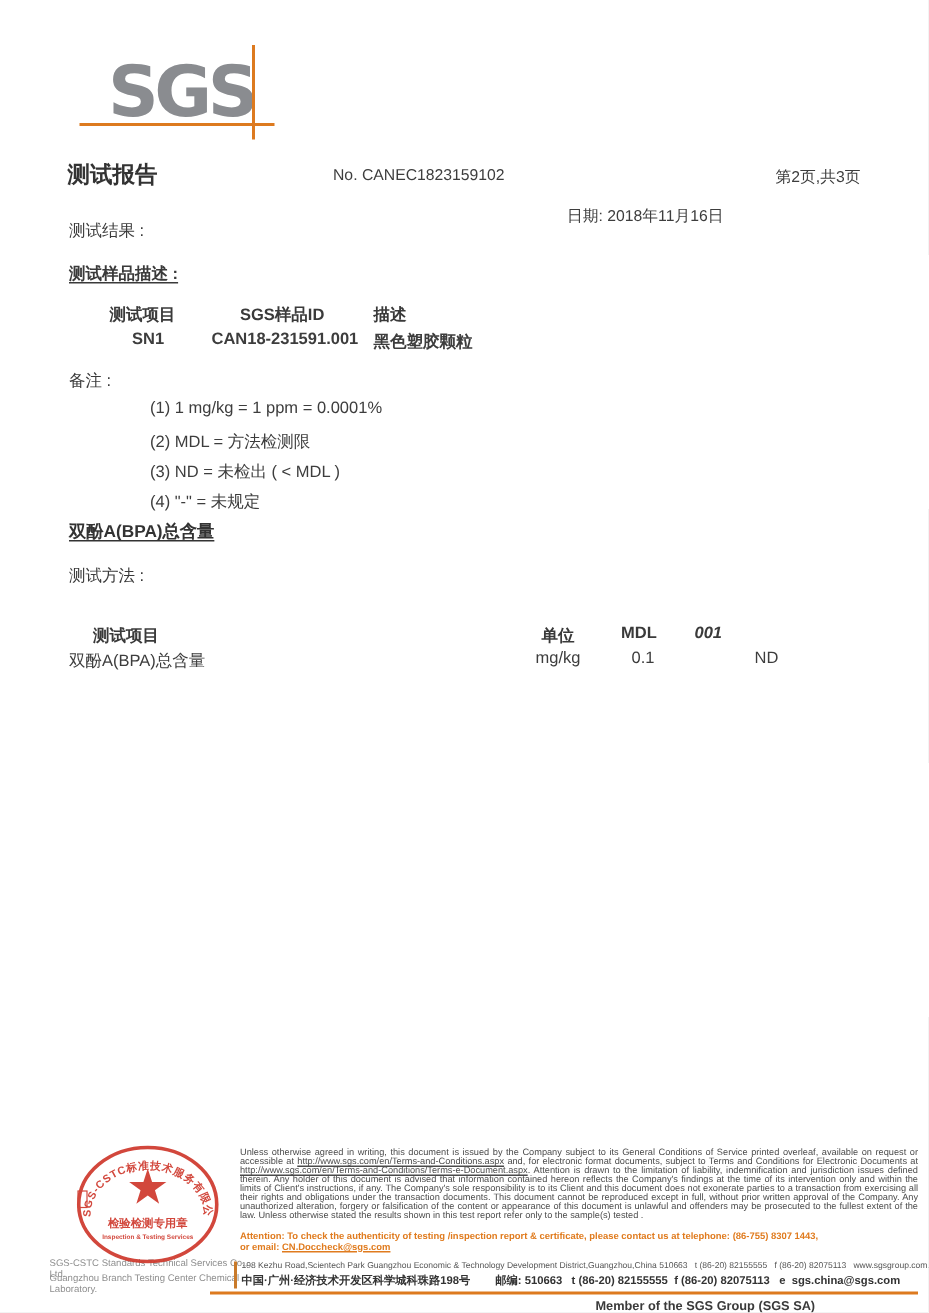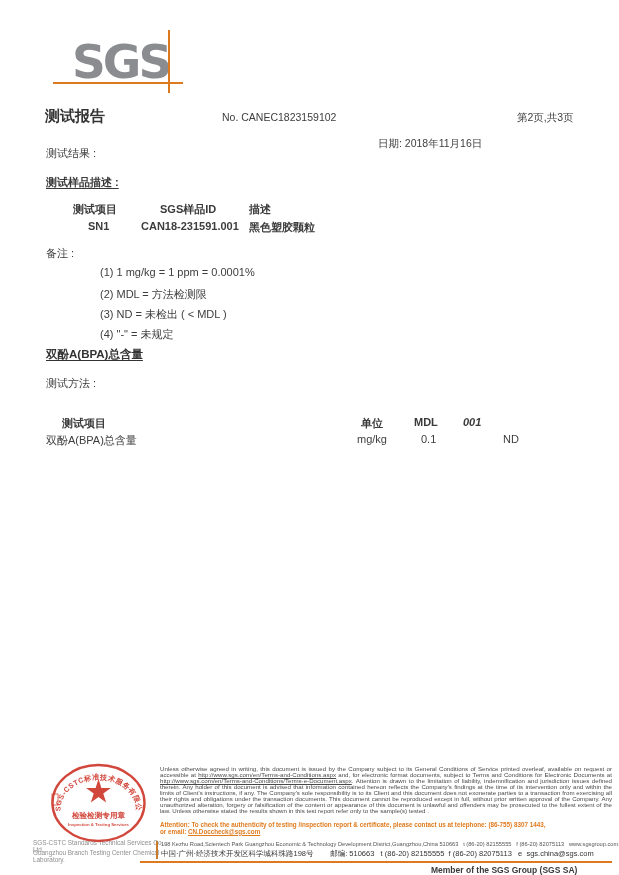--- a/index.html
+++ b/index.html
@@ -54,23 +54,23 @@
   .rt-c { top:433px; font-size:11px; color:#3d3d3d; }
   .rt-c1 { left:46px; } .rt-c2 { left:357px; } .rt-c3 { left:421px; } .rt-c4 { left:463px;padding-left:40px; }
 
   
   .legal { left:160px; top:766px; width:452px; font-size:6.15px; line-height:5.95px;
            text-align:justify; color:#4a4a4a; }
   .attention { left:160px; top:822px; width:452px; font-size:6.3px; line-height:6.6px;
                font-weight:700; color:#e07b1e; }
   .addr-bar { left:156px; top:841px; width:2px; height:18px; background:#c97a2a; }
   .addr-en { left:161px; top:841px; font-size:5.7px; color:#555; white-space:pre; }
-  .addr-cn { left:161px; top:849px; font-size:7.5px; font-weight:400; color:#333; white-space:pre; }
+  .addr-cn { left:161px; top:849px; font-size:7.5px; font-weight:700; color:#333; white-space:pre; }
   .footer-rule { left:140px; top:861px; width:472px; height:2px; background:#dd7a1f; }
-  .member { left:431px; top:865px; font-size:8.5px; font-weight:600; color:#3a3a3a; }
+  .member { left:397px; top:865px; font-size:8.5px; font-weight:600; color:#3a3a3a; }
   .company-gray { left:33px; width:135px; font-size:6.4px; color:#8f8f8f; }
   .company-l1 { top:839px; }
   .company-l2 { top:849px; }
   .stamp-svg { left:36px; top:760px; width:122px; height:85px; opacity:0.93; z-index:5; }
 </style>
 </head>
 <body>
 
 <div class="page">
 

